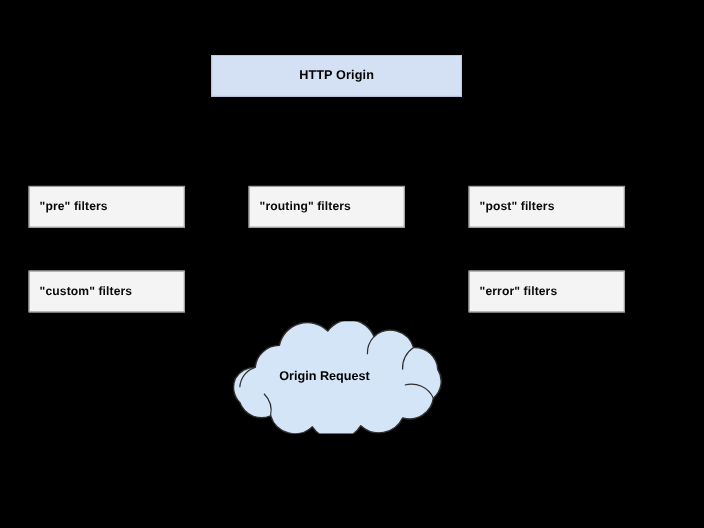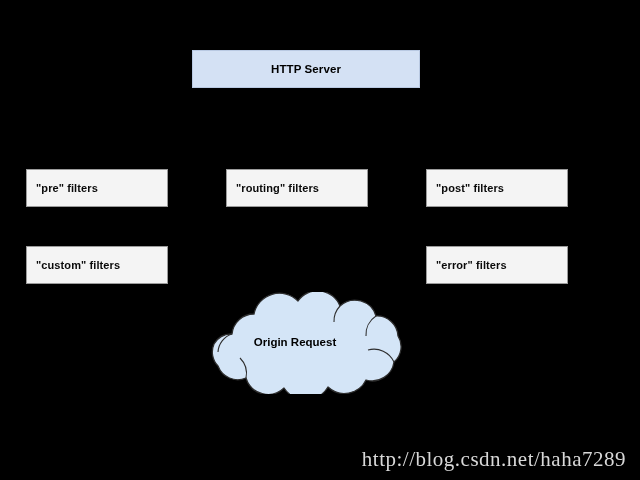--- a/index.html
+++ b/index.html
@@ -103,21 +103,21 @@
     letter-spacing: 0.5px;
     white-space: nowrap;
   }
 </style>
 </head>
 <body>
 
 <div id="canvas">
 
   <div class="node node--request">
-    <span class="label">HTTP Server</span>
+    <span class="label">HTTP Origin</span>
   </div>
 
   <div class="node node--filter pos-pre">
     <span class="label">"pre" filters</span>
   </div>
 
   <div class="node node--filter pos-routing">
     <span class="label">"routing" filters</span>
   </div>
 
@@ -151,15 +151,14 @@
                A 20 20 0 0 1 44 42 Z" fill="#d4e5f7" stroke="#2e2e2e" stroke-width="1.3" stroke-linejoin="round"></path>
       <path d="M 44 42 A 20 20 0 0 0 30 60" fill="none" stroke="#2e2e2e" stroke-width="1.1"></path>
       <path d="M 58 86 A 22 22 0 0 0 52 66" fill="none" stroke="#2e2e2e" stroke-width="1.1"></path>
       <path d="M 188 24 A 22 22 0 0 0 178 44" fill="none" stroke="#2e2e2e" stroke-width="1.1"></path>
       <path d="M 206 70 A 22 22 0 0 0 180 58" fill="none" stroke="#2e2e2e" stroke-width="1.1"></path>
       <path d="M 152 14 A 22 22 0 0 0 146 30" fill="none" stroke="#2e2e2e" stroke-width="1.1"></path>
     </svg>
     <div class="cloud-label">Origin Request</div>
   </div>
 
-  <div class="watermark">http://blog.csdn.net/haha7289</div>
 
 </div>
 
 </body></html>

